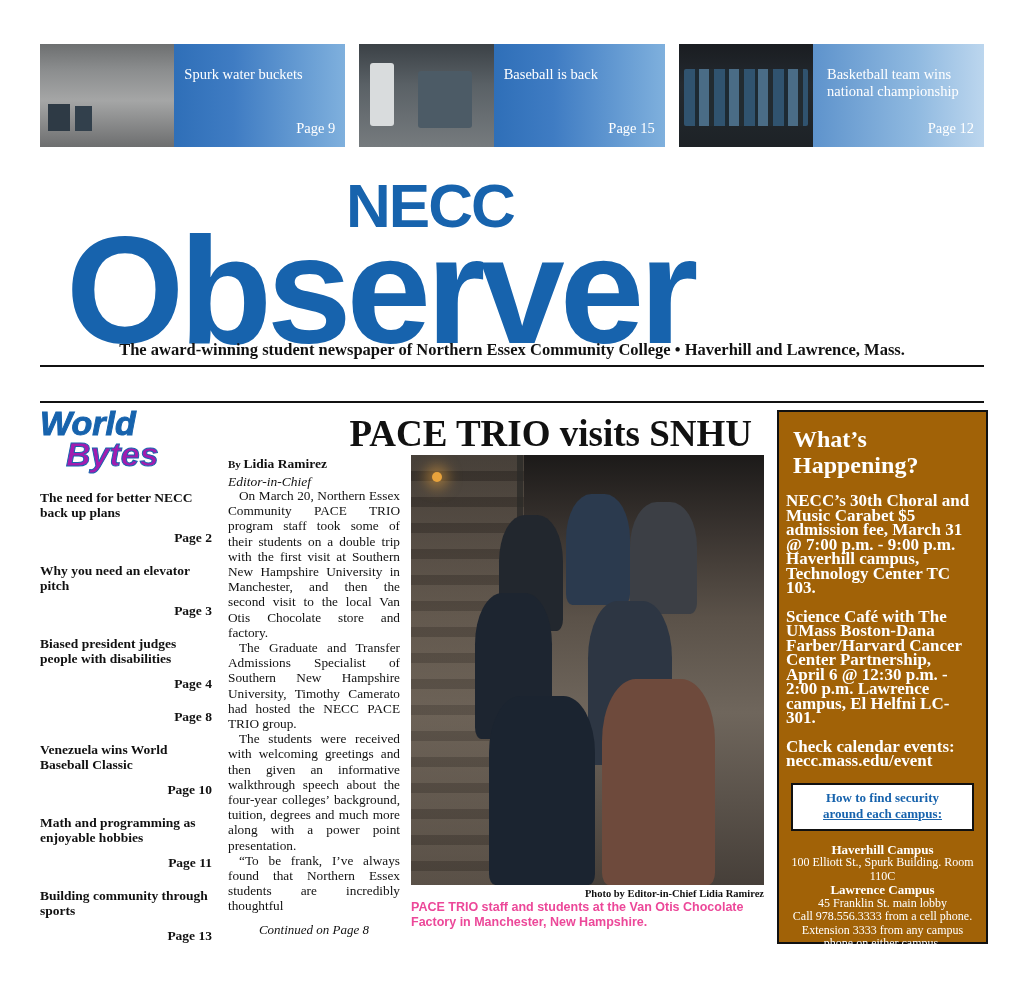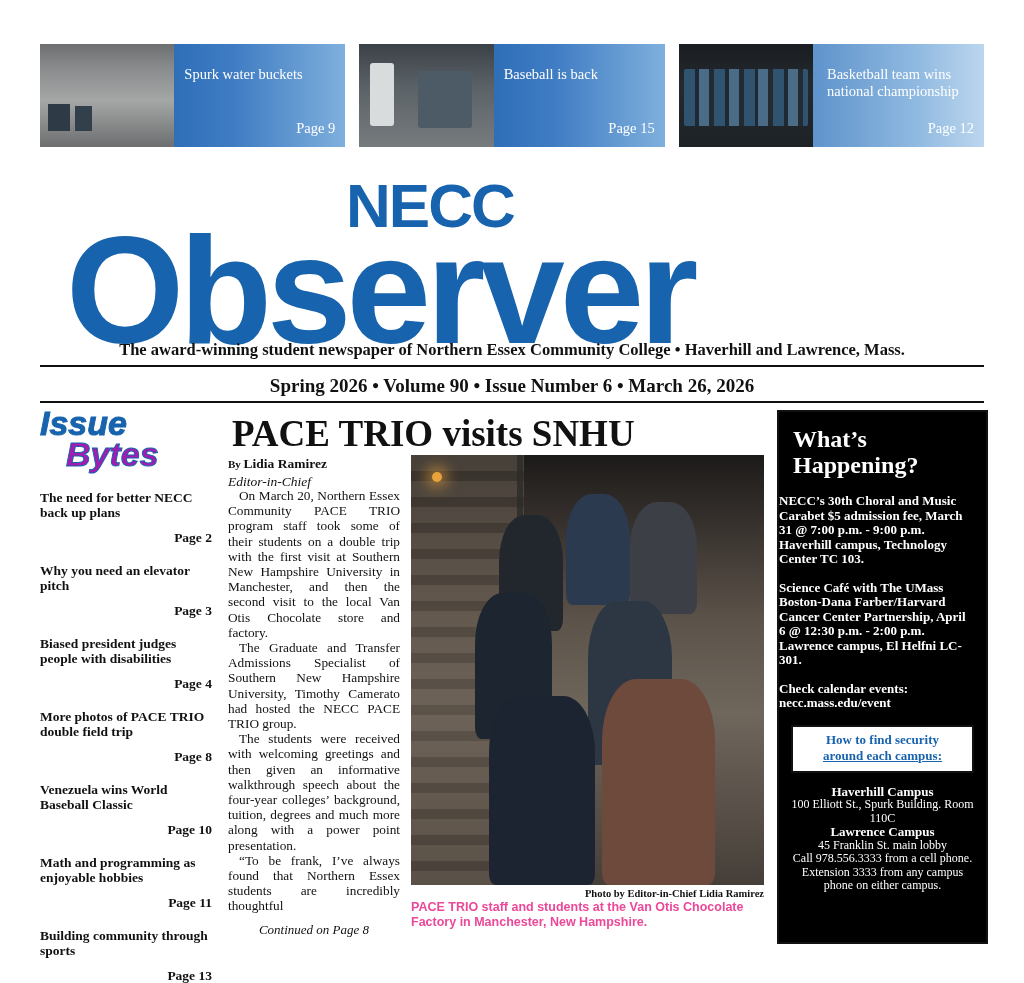--- a/index.html
+++ b/index.html
@@ -90,21 +90,21 @@
   .nb-item .t{
     font-family:"Liberation Serif",serif;font-weight:bold;font-size:13.5px;line-height:15px;color:#111;
   }
   .nb-item .p{
     font-family:"Liberation Serif",serif;font-weight:bold;font-size:13.5px;
     text-align:right;margin-top:10px;
   }
 
   
   .headline{
-    position:absolute;left:232px;top:412px;width:520px;text-align:left;
+    position:absolute;left:232px;top:412px;width:520px;text-align:right;
     font-family:"Liberation Serif",serif;font-weight:bold;font-size:37px;color:#111;
   }
   .byline{position:absolute;left:228px;top:456px;width:170px;}
   .byline .b1{font-family:"Liberation Serif",serif;font-weight:bold;font-size:13.5px;}
   .byline .b1 .small{font-size:11px;}
   .byline .b2{font-family:"Liberation Serif",serif;font-style:italic;font-size:13.5px;margin-top:2px;}
   .story{
     position:absolute;left:228px;top:488px;width:172px;
     font-family:"Liberation Serif",serif;font-size:13.3px;line-height:15.2px;
     text-align:justify;
@@ -138,28 +138,28 @@
     font-family:"Liberation Serif",serif;font-weight:bold;font-size:10.5px;color:#111;
   }
   .photocaption{
     position:absolute;left:411px;top:900px;width:353px;
     font-family:"Liberation Sans",sans-serif;font-weight:bold;font-size:12.5px;line-height:15px;color:#ec4899;
   }
 
   
   .rail{
     position:absolute;left:777px;top:410px;width:207px;height:530px;
-    background:#000000;border:2px solid #111;
+    background:#a16207;border:2px solid #111;
   }
   .rail-title{
     margin:14px 0 0 14px;
     font-family:"Liberation Serif",serif;font-weight:bold;font-size:24px;line-height:26px;color:#ffffff;
   }
-  .rail-body{margin:16px 14px 0 0;color:#ffffff;
-    font-family:"Liberation Serif",serif;font-weight:bold;font-size:13px;line-height:14.5px;}
+  .rail-body{margin:16px 14px 0 7px;color:#ffffff;
+    font-family:"Liberation Serif",serif;font-weight:bold;font-size:17px;line-height:14.5px;}
   .rail-body p{margin:0 0 14px 0;}
   .rail-box{
     margin:4px 12px 0 12px;background:#ffffff;border:2px solid #111;
     text-align:center;padding:5px 4px 7px 4px;
   }
   .rail-box .l1{font-family:"Liberation Serif",serif;font-weight:bold;font-size:13px;color:#1763ad;}
   .rail-box .l2{font-family:"Liberation Serif",serif;font-weight:bold;font-size:13px;color:#1763ad;text-decoration:underline;}
   .rail-contact{
     margin:12px 10px 6px 10px;text-align:center;color:#ffffff;
     font-family:"Liberation Serif",serif;font-size:12px;line-height:13.5px;
@@ -194,43 +194,41 @@
       </div>
     </div>
   </div>
 
   <div class="masthead">
     <div class="mh-necc">NECC</div>
     <div class="mh-observer">Observer</div>
   </div>
   <div class="tagline">The award-winning student newspaper of Northern Essex Community College • Haverhill and Lawrence, Mass.</div>
   <div class="rule1"></div>
-  <div class="issueline">Spring 2026  •   Volume 90  •   Issue Number 6  •  March 26, 2026</div>
   <div class="rule2"></div>
 
   <div class="newsbytes">
     <div class="nb-logo">
-      <div class="nb-news">Issue</div>
+      <div class="nb-news">World</div>
       <div class="nb-bytes">Bytes</div>
     </div>
     <div class="nb-list">
       <div class="nb-item">
         <div class="t">The need for better NECC back up plans</div>
         <div class="p">Page 2</div>
       </div>
       <div class="nb-item">
         <div class="t">Why you need an elevator pitch</div>
         <div class="p">Page 3</div>
       </div>
       <div class="nb-item">
         <div class="t">Biased president judges people with disabilities</div>
         <div class="p">Page 4</div>
       </div>
       <div class="nb-item">
-        <div class="t">More photos of PACE TRIO double field trip</div>
         <div class="p">Page 8</div>
       </div>
       <div class="nb-item">
         <div class="t">Venezuela wins World Baseball Classic</div>
         <div class="p">Page 10</div>
       </div>
       <div class="nb-item">
         <div class="t">Math and programming as enjoyable hobbies</div>
         <div class="p">Page 11</div>
       </div>

